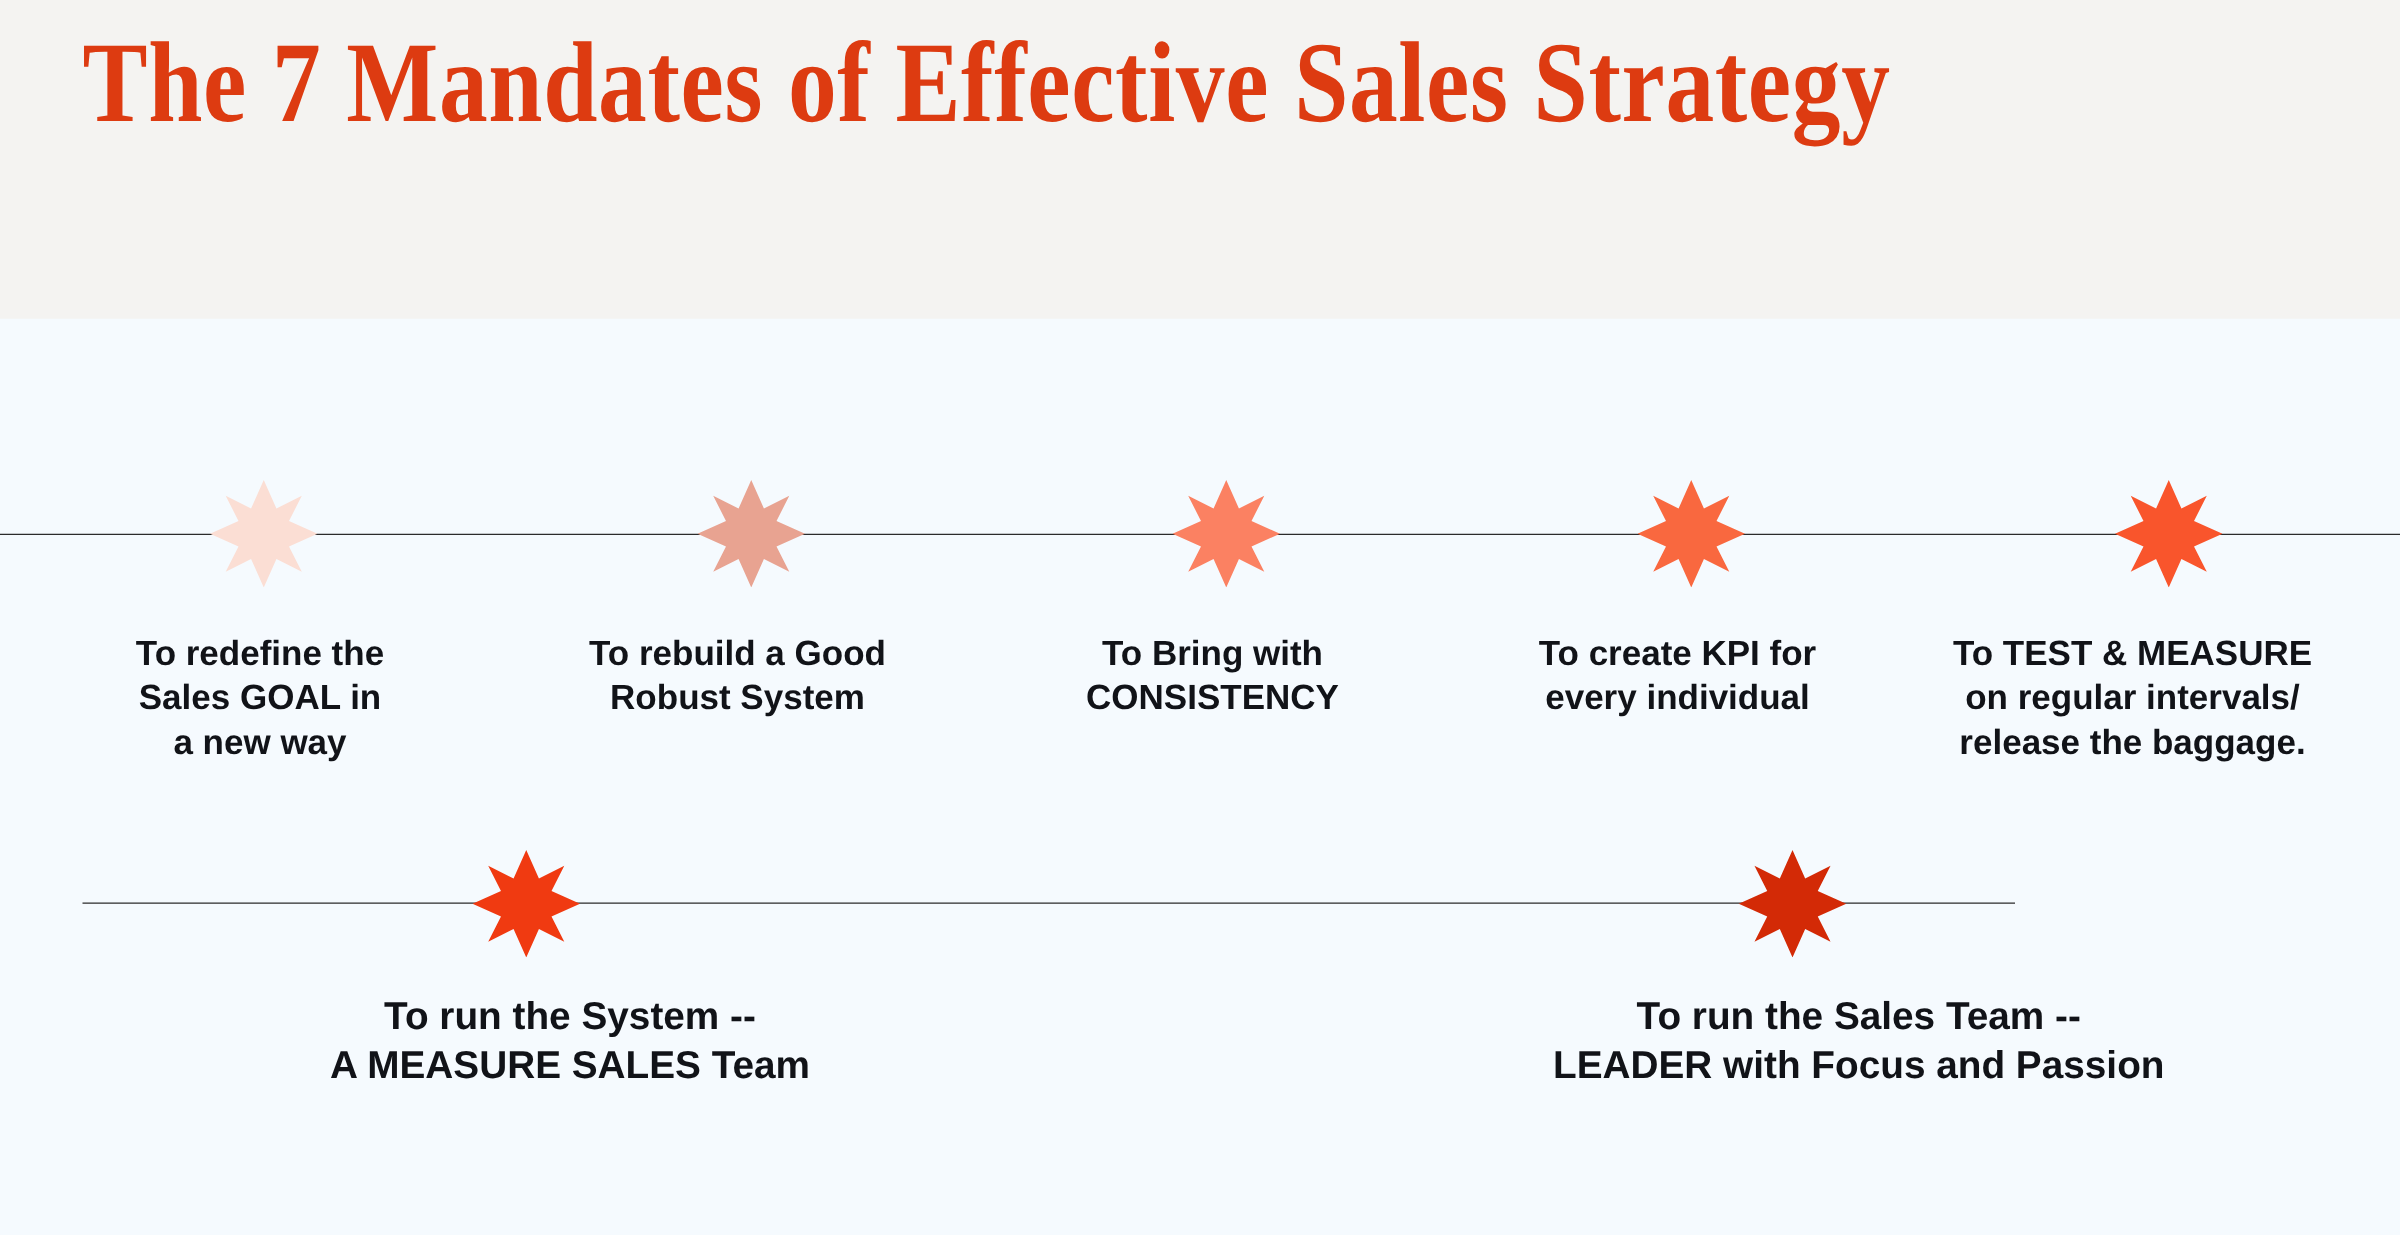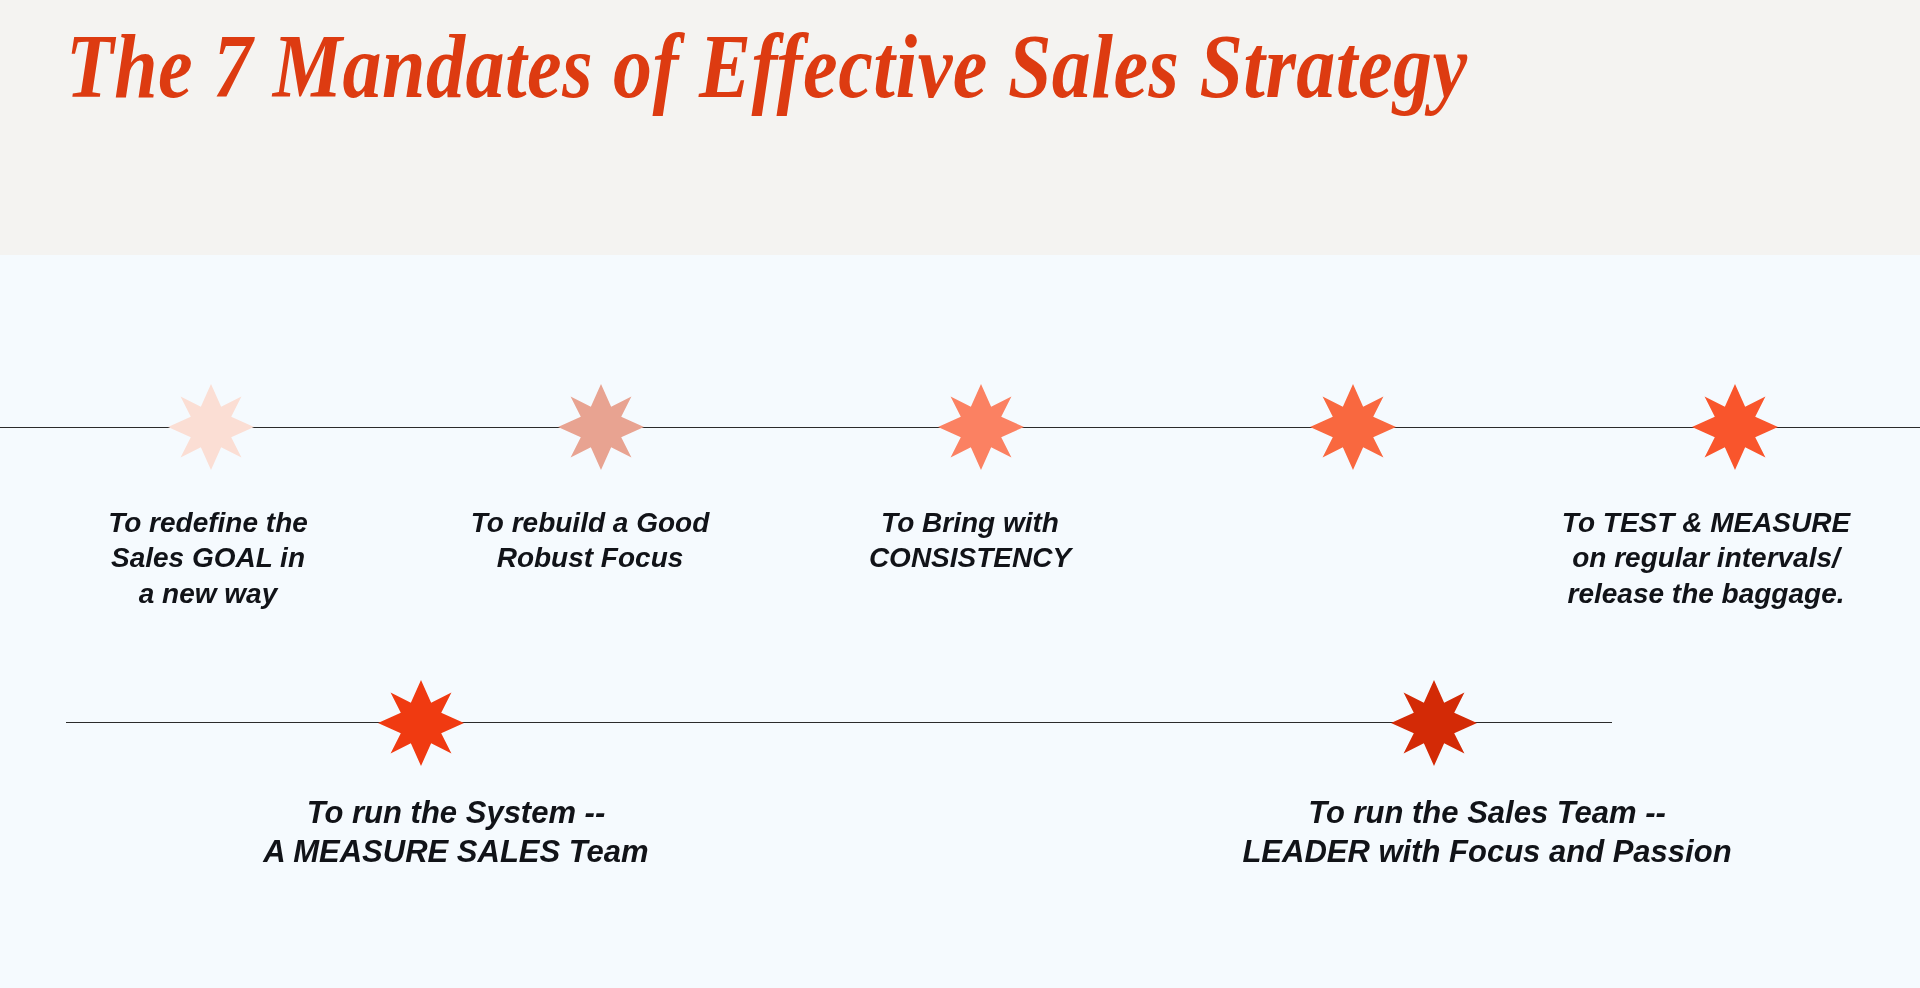--- a/index.html
+++ b/index.html
@@ -12,21 +12,20 @@
     overflow: hidden;
     background: #f5fafe;
     font-family: "Liberation Sans", sans-serif;
   }
 
   .slide {
     position: relative;
     width: 1541px;
     height: 988px;
     background: #f5fafe;
-    font-style: italic;
   }
 
   
   .header-band {
     position: absolute;
     left: 0;
     top: 0;
     width: 1920px;
     height: 255px;
     background: #f4f3f1;
@@ -119,23 +118,25 @@
   <div class="star" style="background: rgb(249, 104, 63); left: 1310px; top: 384px;"></div>
   <div class="star" style="background: rgb(249, 85, 44); left: 1692px; top: 384px;"></div>
 
   <div class="star" style="background: rgb(240, 58, 17); left: 378px; top: 680px;"></div>
   <div class="star" style="background: rgb(211, 42, 6); left: 1391px; top: 680px;"></div>
 
   <div class="milestone-label label-top" style="left: 63px; width: 290px;">To redefine the
 Sales GOAL in
 a new way</div>
   <div class="milestone-label label-top" style="left: 425px; width: 330px;">To rebuild a Good
-Robust Focus</div>
+Robust System</div>
   <div class="milestone-label label-top" style="left: 805px; width: 330px;">To Bring with
 CONSISTENCY</div>
+  <div class="milestone-label label-top" style="left: 1177px; width: 330px;">To create KPI for
+every individual</div>
   <div class="milestone-label label-top" style="left: 1512px; width: 388px;">To TEST &amp; MEASURE
 on regular intervals/
 release the baggage.</div>
 
   <div class="milestone-label label-bottom" style="left: 226px; width: 460px;">To run the System --
 A MEASURE SALES Team</div>
   <div class="milestone-label label-bottom" style="left: 1197px; width: 580px;">To run the Sales Team --
 LEADER with Focus and Passion</div>
 
 </div>

